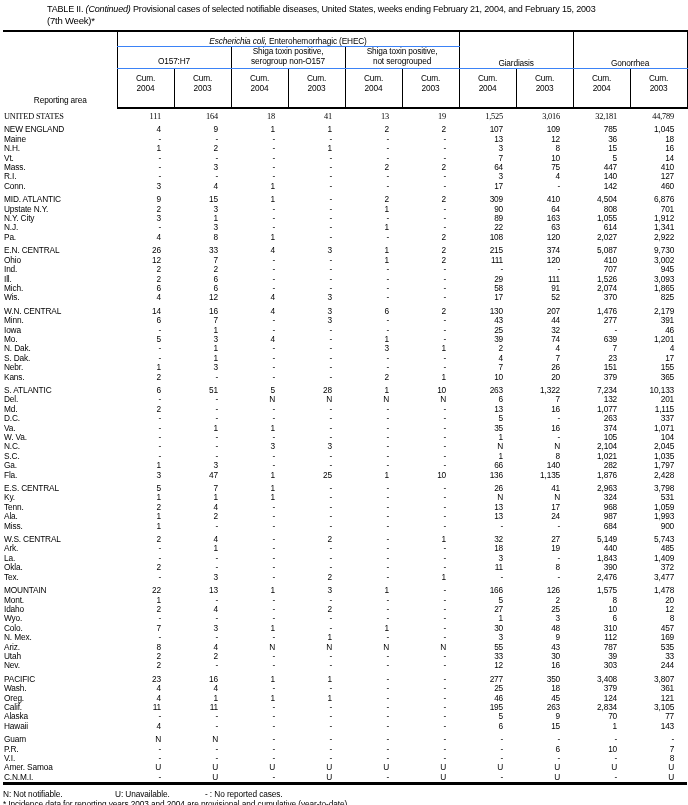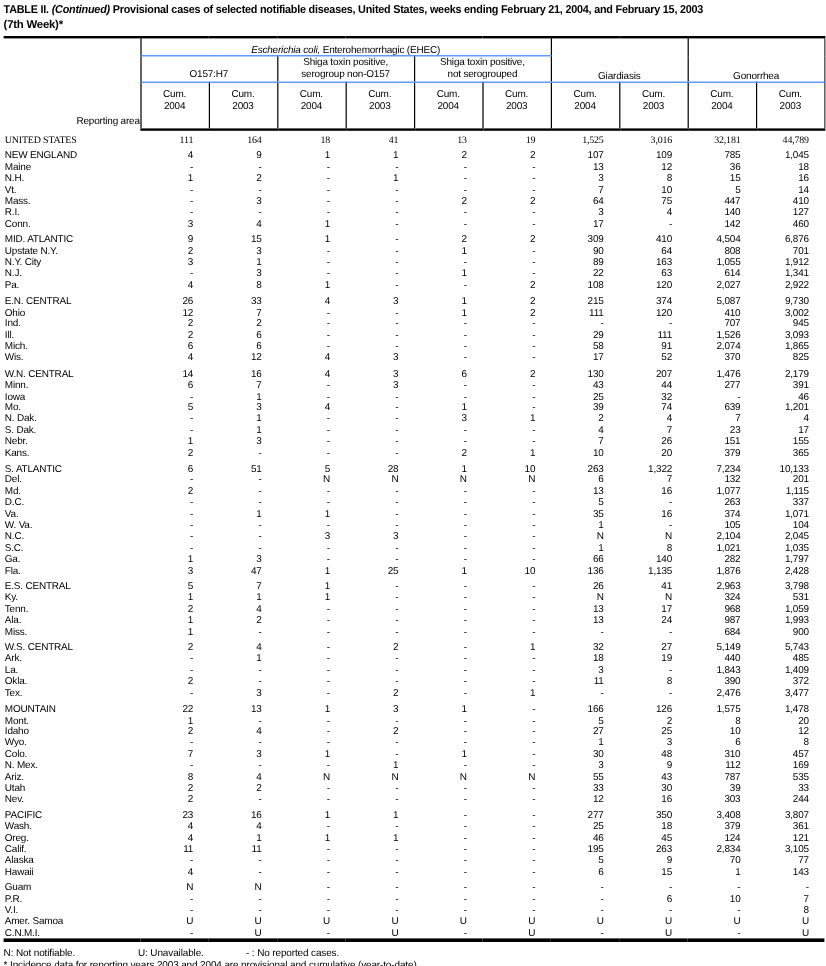--- a/index.html
+++ b/index.html
@@ -1,35 +1,35 @@
 <!DOCTYPE html>
 <html><head>
 <meta charset="utf-8">
 <style>
   html,body{margin:0;padding:0;background:#ffffff;}
   body{width:688px;height:805px;overflow:hidden;color:#000;
        font-family:"Liberation Sans",sans-serif;-webkit-font-smoothing:antialiased;}
   .page{padding:3px 2px 0 3px;}
   
-  .title{font-weight:bold;font-size:9.5px;line-height:12px;letter-spacing:-0.2px;}
+  .title{font-weight:normal;font-size:9.5px;line-height:12px;letter-spacing:-0.2px;margin-left:44px;}
   .title .l1{white-space:nowrap;transform:scaleX(0.95);transform-origin:0 0;}
   .title i{font-style:italic;}
   
   table{border-collapse:collapse;table-layout:fixed;width:684px;margin-top:3px;
         border-top:2px solid #000;border-bottom:3px solid #000;}
   col.c-area{width:114px;}
   col.c-num{width:57px;}
   th{font-weight:normal;padding:0;font-size:8.3px;letter-spacing:-0.15px;}
   .bl{border-left:1px solid #000;}
   .br{border-right:1px solid #000;}
   .bb{border-bottom:1px solid #3b82f6;}
   .hr1 th{height:14px;vertical-align:bottom;}
   .hr2 th{height:19px;vertical-align:bottom;line-height:9.3px;padding-bottom:2px;}
   .hr3 th{height:24px;vertical-align:bottom;line-height:9.3px;padding-bottom:14px;}
-  th.area-h{vertical-align:bottom;text-align:right;padding:0 0 3px 1px;font-size:8.3px;}
+  th.area-h{vertical-align:bottom;text-align:center;padding:0 0 3px 1px;font-size:8.3px;}
   thead tr:last-child th{border-bottom:2px solid #000;}
   .ehec i{font-style:italic;}
   
   td{padding:0;font-size:8.3px;line-height:9.4px;letter-spacing:-0.15px;white-space:nowrap;}
   td.area{text-align:left;padding-left:1px;}
   td.val{text-align:right;padding-right:13px;}
   tbody tr:first-child td{padding-top:3px;font-family:Liberation Serif, serif;}
   tr.spacer td{height:4px;line-height:4px;font-size:1px;}
   
   .footnotes{margin-top:4px;font-size:8.3px;line-height:10px;letter-spacing:-0.1px;}

